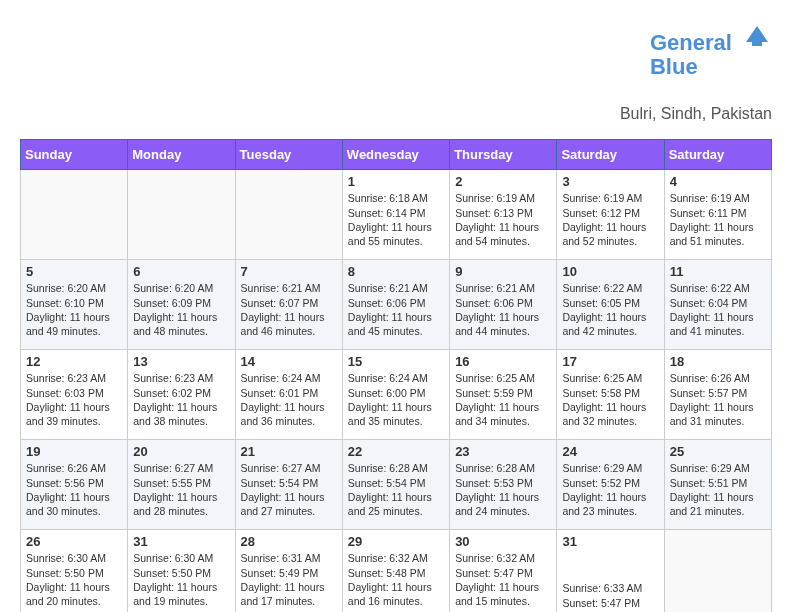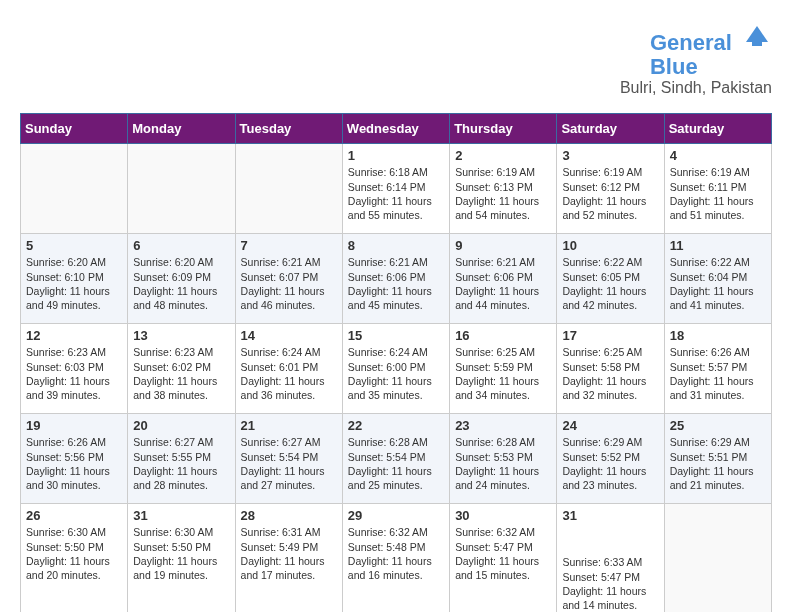--- a/index.html
+++ b/index.html
@@ -39,28 +39,29 @@
       text-align: right;
     }
     .month-title {
       font-size: 36px;
       font-weight: bold;
       color: #333;
     }
     .location {
       font-size: 16px;
       color: #555;
+      margin-top: 26px;
     }
     table {
       width: 100%;
       border-collapse: collapse;
       table-layout: fixed;
     }
     thead tr th {
-      background-color: #701a75;
+      background-color: #8b5cf6;
       color: #fff;
       font-size: 13px;
       font-weight: bold;
       padding: 7px 4px;
       text-align: left;
       border: 1px solid #3a6aa0;
     }
     tbody tr td {
       border: 1px solid #ccc;
       vertical-align: top;

